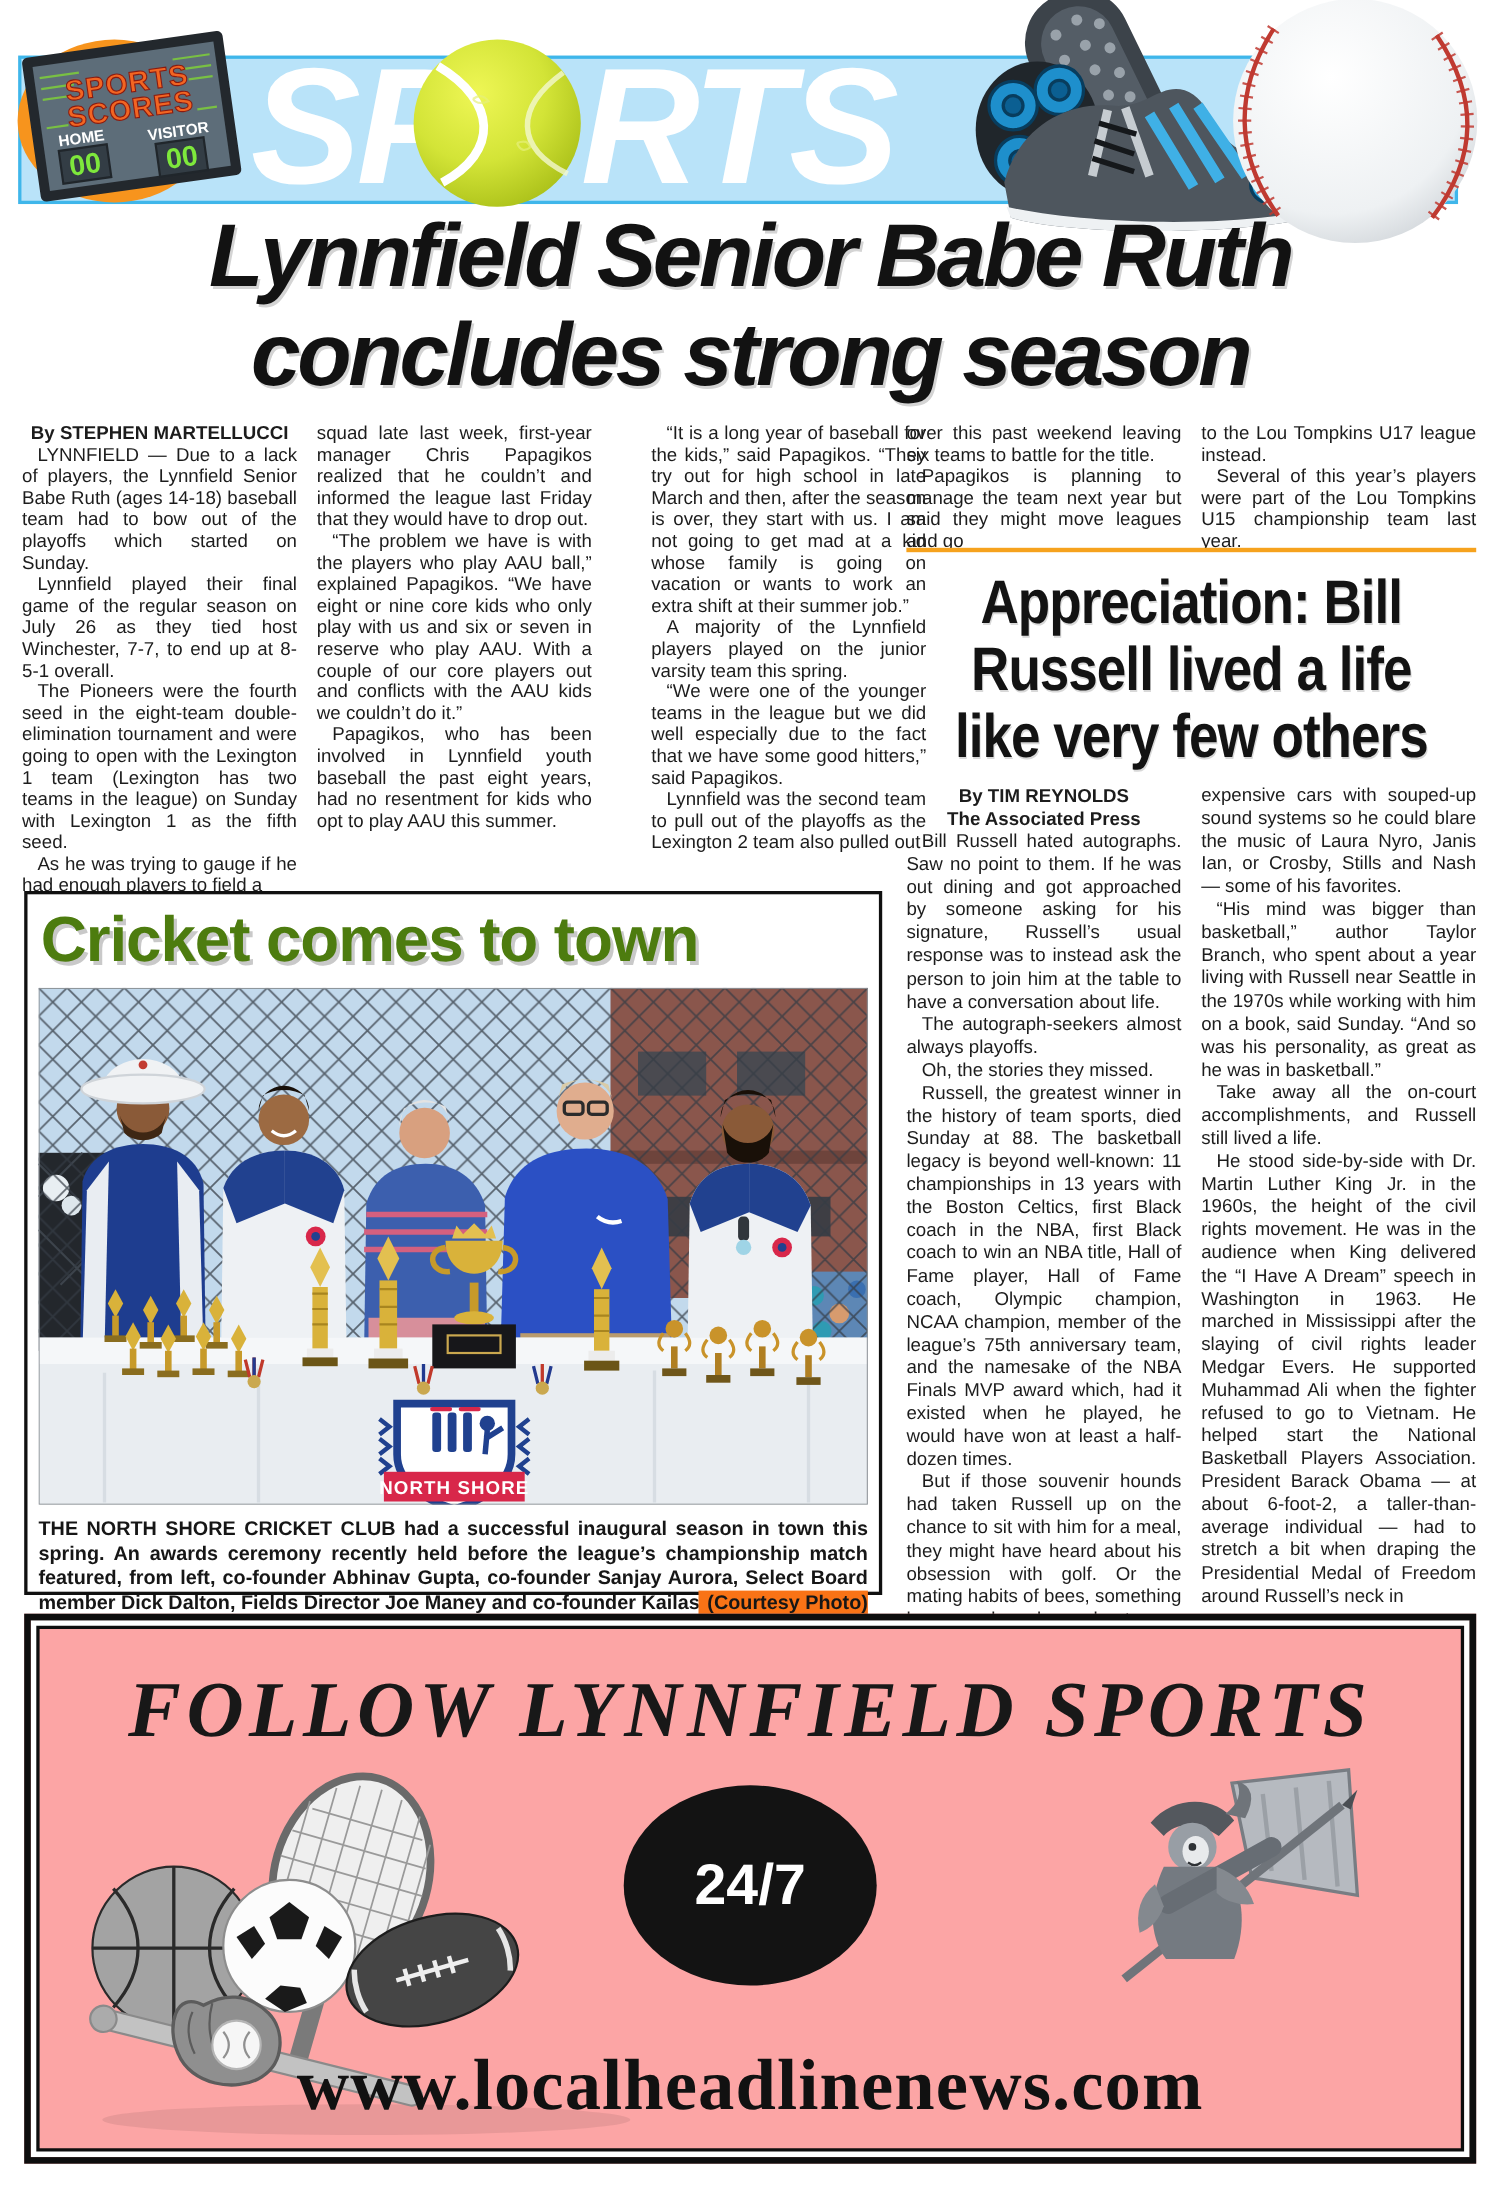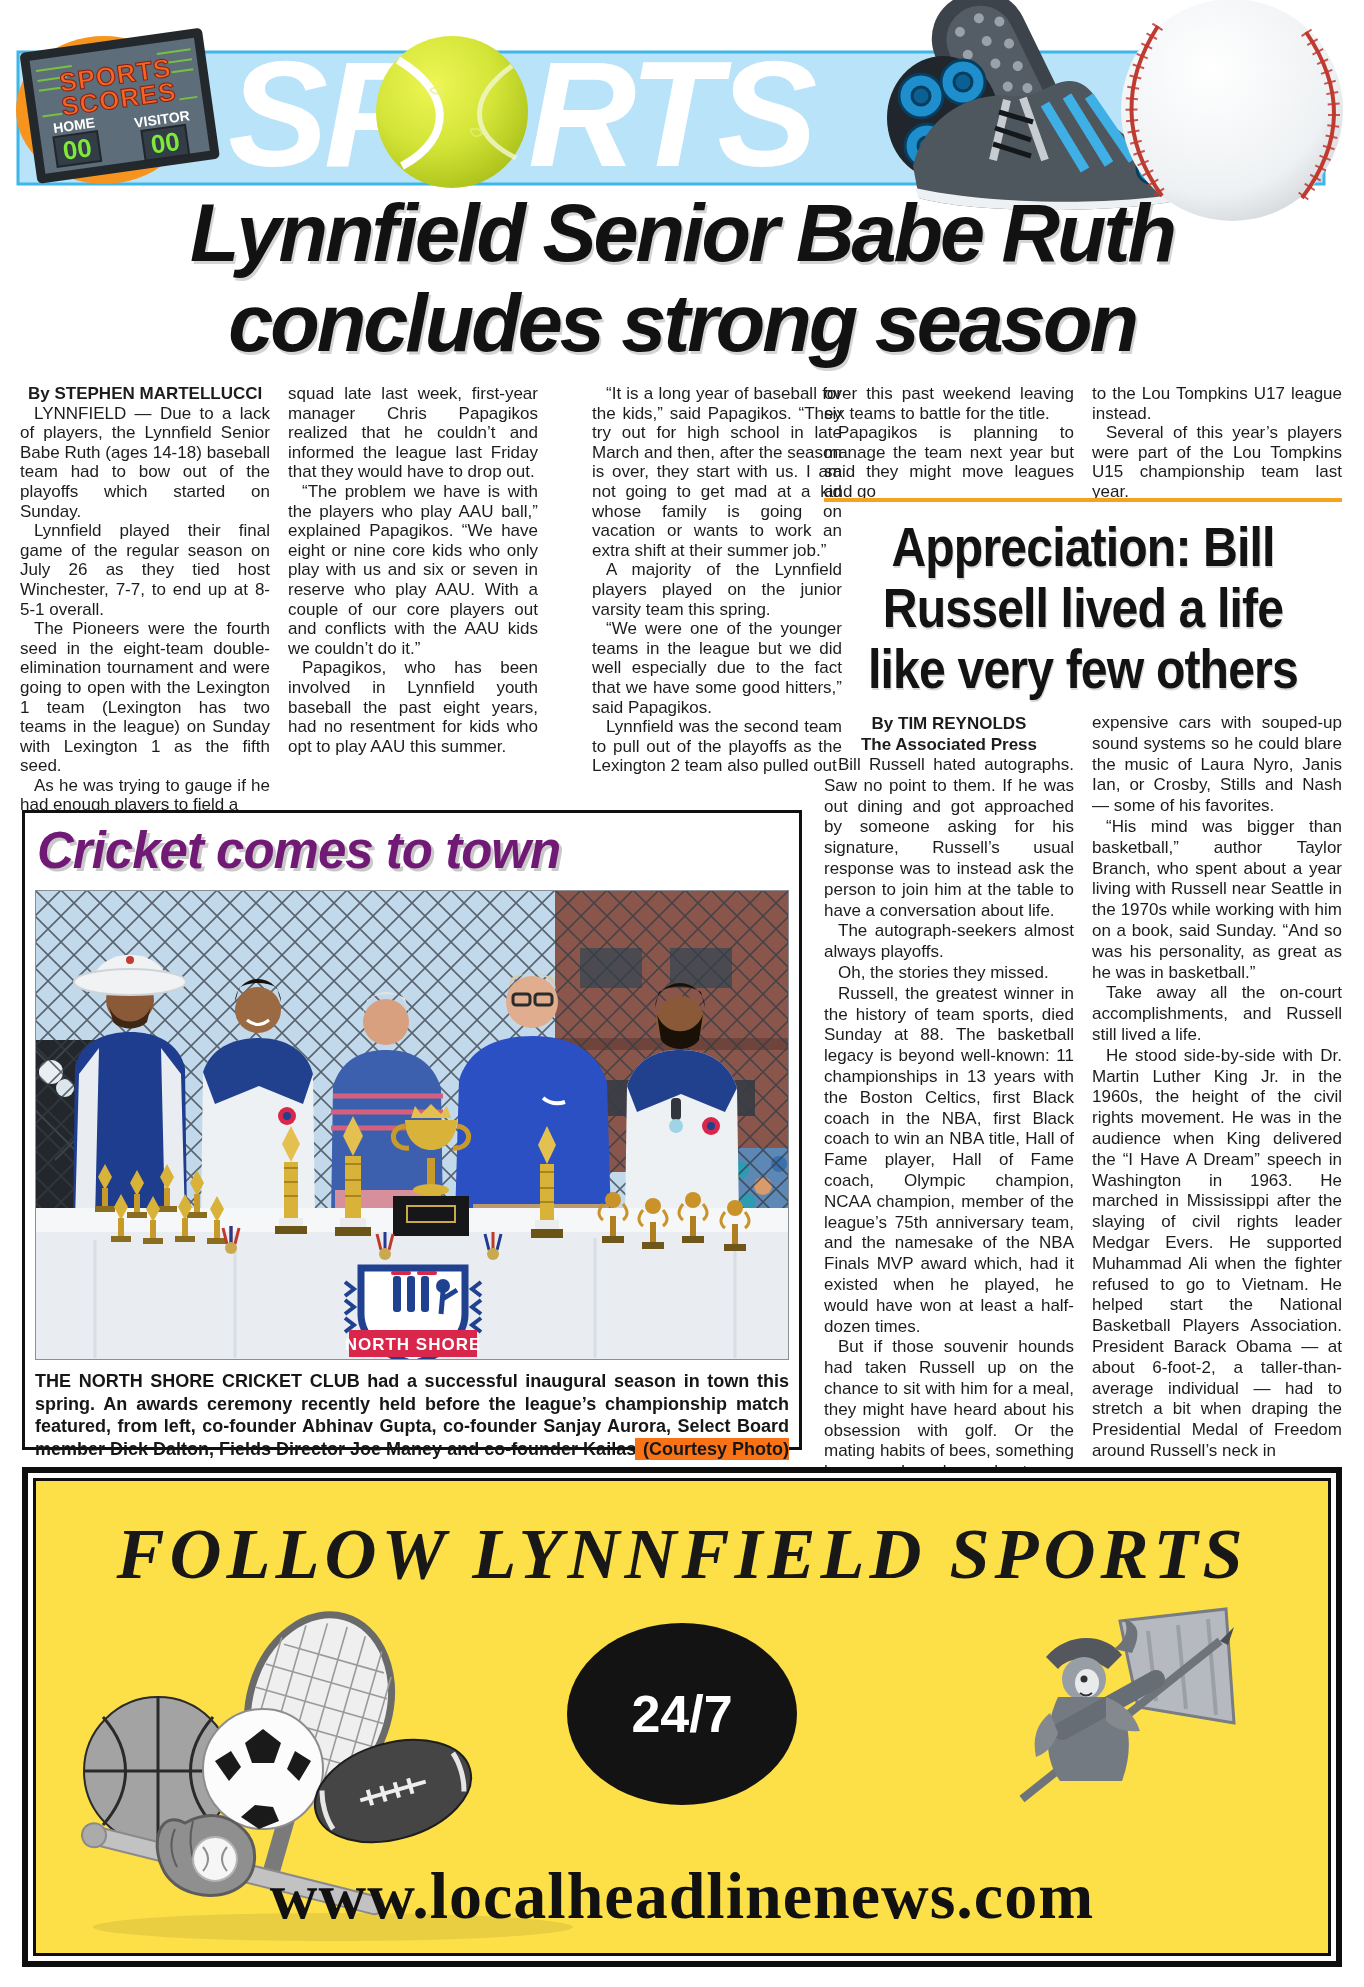--- a/index.html
+++ b/index.html
@@ -32,31 +32,31 @@
   .r-cols{position:relative;margin-top:14px;height:790px;}
   .r-col{position:absolute;top:0;width:250px;text-align:justify;font-size:17px;line-height:20.8px;}
   .ra{left:0;} .rb{left:268px;}
   .r-byline{margin:0;text-align:center;font-weight:bold;line-height:21px;}
   .continuation{margin:18px 0 0 0;text-align:center;font-size:18px;}
   .continuation b{font-weight:bold;}
 
   
   .cricket{position:absolute;left:22px;top:810px;width:780px;height:640px;
     border:3px solid #101010;box-sizing:border-box;padding:6px 10px;background:#fff;}
-  .c-headline{margin:2px 0 10px 2px;font-weight:bold;font-style:italic;font-size:51px;
-    letter-spacing:-1px;color:#701a75;text-shadow:3px 3px 0 #c9c9c9;}
+  .c-headline{margin:2px 0 10px 2px;font-weight:bold;font-size:58px;
+    letter-spacing:-1px;color:#4d7c0f;text-shadow:3px 3px 0 #c9c9c9;}
   .photo{display:block;}
   .caption{position:relative;margin:10px 0 0 0;font-weight:bold;font-size:18px;
     line-height:22.5px;text-align:justify;color:#161616;}
   .cap-credit{position:absolute;right:0;bottom:0;background:#f97316;padding-left:8px;}
 
   
   .adbox{position:absolute;left:22px;top:1467px;width:1320px;height:500px;box-sizing:border-box;
     border:6px solid #0e0e0e;box-shadow:inset 0 0 0 5px #ffffff,inset 0 0 0 8px #0e0e0e;
-    background:#fde047;font-family:"Liberation Serif",serif;}
+    background:#fca5a5;font-family:"Liberation Serif",serif;}
   .ad-headline{margin:40px 0 0 0;text-align:center;font-weight:bold;font-style:italic;
     font-size:72px;letter-spacing:5px;color:#181818;}
   .equip{position:absolute;left:35px;top:138px;}
   .badge{position:absolute;left:50%;transform:translateX(-50%);top:150px;width:230px;height:182px;
     background:#131313;border-radius:50%;display:flex;align-items:center;justify-content:center;}
   .badge span{color:#fff;font-weight:bold;font-size:52px;font-family:Liberation Sans, sans-serif;}
   .mascot{position:absolute;left:960px;top:128px;}
   .ad-url{position:absolute;left:0;right:0;top:385px;margin:0;text-align:center;
     font-weight:bold;font-size:66px;letter-spacing:1px;color:#111;}
 </style>

